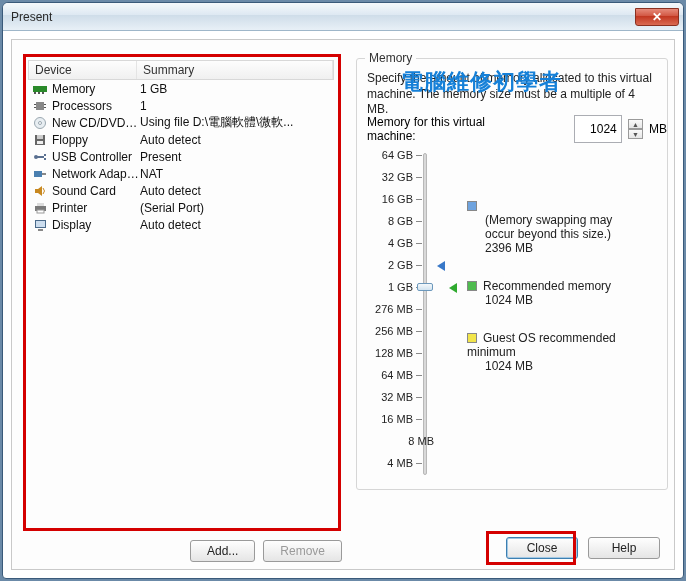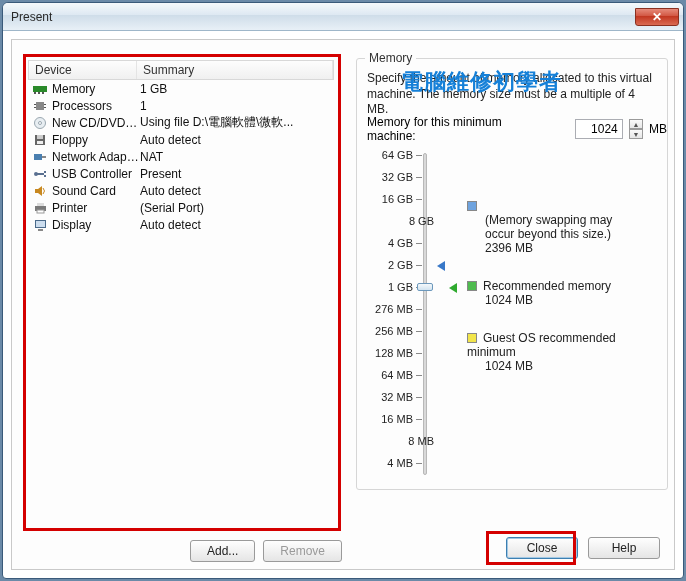--- a/index.html
+++ b/index.html
@@ -26,21 +26,21 @@
   .btn.disabled { color: #9a9a9a; }
   .btn.def { border-color: #3c7fb1; box-shadow: 0 0 0 1px #a3c8e3 inset; }
   .add-remove { position: absolute; left: 178px; top: 500px; display: flex; gap: 8px; align-items: flex-end; }
   .bottom-btns { position: absolute; right: 14px; bottom: 10px; display: flex; gap: 10px; }
   .bottom-btns .btn { width: 72px; padding: 0; }
   .memory-group { position: absolute; left: 344px; top: 18px; width: 312px; height: 432px; border: 1px solid #d6d6d6; border-radius: 3px; }
   .memory-group .legend { position: absolute; left: 8px; top: -8px; background: #fdfdfd; padding: 0 4px; color: #333; }
   .mem-desc { position: absolute; left: 10px; top: 12px; right: 10px; color: #222; line-height: 1.3; }
   .watermark { position: absolute; left: 44px; top: 8px; font-size: 22px; font-weight: bold; color: #1580d8; letter-spacing: 1px; z-index: 3; pointer-events: none; white-space: nowrap; }
   .mem-line { position: absolute; left: 10px; top: 56px; display: flex; align-items: center; gap: 6px; }
-  .mem-input { width: 48px; height: 20px; border: 1px solid #abadb3; text-align: right; padding: 7px 4px; }
+  .mem-input { width: 48px; height: 28px; border: 1px solid #abadb3; text-align: right; padding: 7px 4px; }
   .spinner { width: 16px; height: 20px; display: flex; flex-direction: column; }
   .spinner div { flex: 1; border: 1px solid #9a9a9a; background: linear-gradient(#fafafa,#e6e6e6); font-size: 7px; display: flex; align-items: center; justify-content: center; color: #555; }
   .scale-area { position: absolute; left: 10px; top: 90px; width: 88px; bottom: 10px; }
   .track { position: absolute; left: 56px; top: 4px; width: 4px; bottom: 4px; background: #d9d9d9; border: 1px solid #b8b8b8; border-radius: 2px; }
   .tick { position: absolute; left: 0; display: flex; align-items: center; width: 100%; height: 12px; }
   .tick .lbl { width: 46px; text-align: right; color: #222; font-size: 11px; }
   .tick .mark { width: 6px; height: 1px; background: #888; margin-left: 3px; }
   .thumb { position: absolute; left: 50px; width: 16px; height: 8px; background: linear-gradient(#f4f8fb,#d2e3f0); border: 1px solid #6c98bc; border-radius: 2px; }
   .tri { position: absolute; width: 0; height: 0; border-top: 5px solid transparent; border-bottom: 5px solid transparent; }
   .tri.blue { border-right: 8px solid #3878c8; }
@@ -119,42 +119,42 @@
                 <rect x="1" y="1" width="10" height="10" fill="#666"></rect>
                 <rect x="3" y="1" width="6" height="4" fill="#ccc"></rect>
                 <rect x="3" y="7" width="6" height="3" fill="#eee"></rect>
               </svg>
             </span>
             <span class="dname">Floppy</span>
             <span class="sum">Auto detect</span>
           </div>
           <div class="row">
             <span class="ic">
-              <svg width="14" height="12">
-                <rect x="1" y="3" width="8" height="6" fill="#4a7fb0"></rect>
-                <rect x="9" y="5" width="4" height="2" fill="#888"></rect>
-              </svg>
-            </span>
-            <span class="dname">Network Adapter</span>
-            <span class="sum">NAT</span>
-          </div>
-          <div class="row">
-            <span class="ic">
               <svg width="14" height="10">
                 <circle cx="3" cy="5" r="2" fill="#5a7090"></circle>
                 <rect x="3" y="4" width="8" height="2" fill="#5a7090"></rect>
                 <rect x="11" y="2" width="2" height="2" fill="#5a7090"></rect>
                 <rect x="11" y="6" width="2" height="2" fill="#5a7090"></rect>
               </svg>
             </span>
             <span class="dname">USB Controller</span>
             <span class="sum">Present</span>
           </div>
           <div class="row">
             <span class="ic">
+              <svg width="14" height="12">
+                <rect x="1" y="3" width="8" height="6" fill="#4a7fb0"></rect>
+                <rect x="9" y="5" width="4" height="2" fill="#888"></rect>
+              </svg>
+            </span>
+            <span class="dname">Network Adapter</span>
+            <span class="sum">NAT</span>
+          </div>
+          <div class="row">
+            <span class="ic">
               <svg width="12" height="12">
                 <polygon points="1,4 4,4 8,1 8,11 4,8 1,8" fill="#c88820"></polygon>
                 <path d="M9 3 Q12 6 9 9" stroke="#c88820" fill="none"></path>
               </svg>
             </span>
             <span class="dname">Sound Card</span>
             <span class="sum">Auto detect</span>
           </div>
           <div class="row">
             <span class="ic">
@@ -190,21 +190,21 @@
       <div class="legend">Memory</div>
 
       <div class="watermark">電腦維修初學者</div>
 
       <div class="mem-desc">
         <span>Specify the amount of memory allocated to this virtual</span><br>
         <span>machine. The memory size must be a multiple of 4 MB.</span>
       </div>
 
       <div class="mem-line">
-        <span>Memory for this minimum machine:</span>
+        <span>Memory for this virtual machine:</span>
         <span style="width:34px"></span>
         <input class="mem-input" value="1024" style="">
         <div class="spinner">
           <div>▲</div>
           <div>▼</div>
         </div>
         <span>MB</span>
       </div>
 
       <div class="scale-area">
@@ -215,21 +215,21 @@
               <span class="mark"></span>
             </div>
             <div class="tick" style="top: 22px;">
               <span class="lbl">32 GB</span>
               <span class="mark"></span>
             </div>
             <div class="tick" style="top: 44px;">
               <span class="lbl">16 GB</span>
               <span class="mark"></span>
             </div>
-            <div class="tick" style="top: 66px; flex-direction: column;">
+            <div class="tick" style="top: 66px;">
               <span class="lbl">8 GB</span>
               <span class="mark"></span>
             </div>
             <div class="tick" style="top: 88px;">
               <span class="lbl">4 GB</span>
               <span class="mark"></span>
             </div>
             <div class="tick" style="top: 110px;">
               <span class="lbl">2 GB</span>
               <span class="mark"></span>

